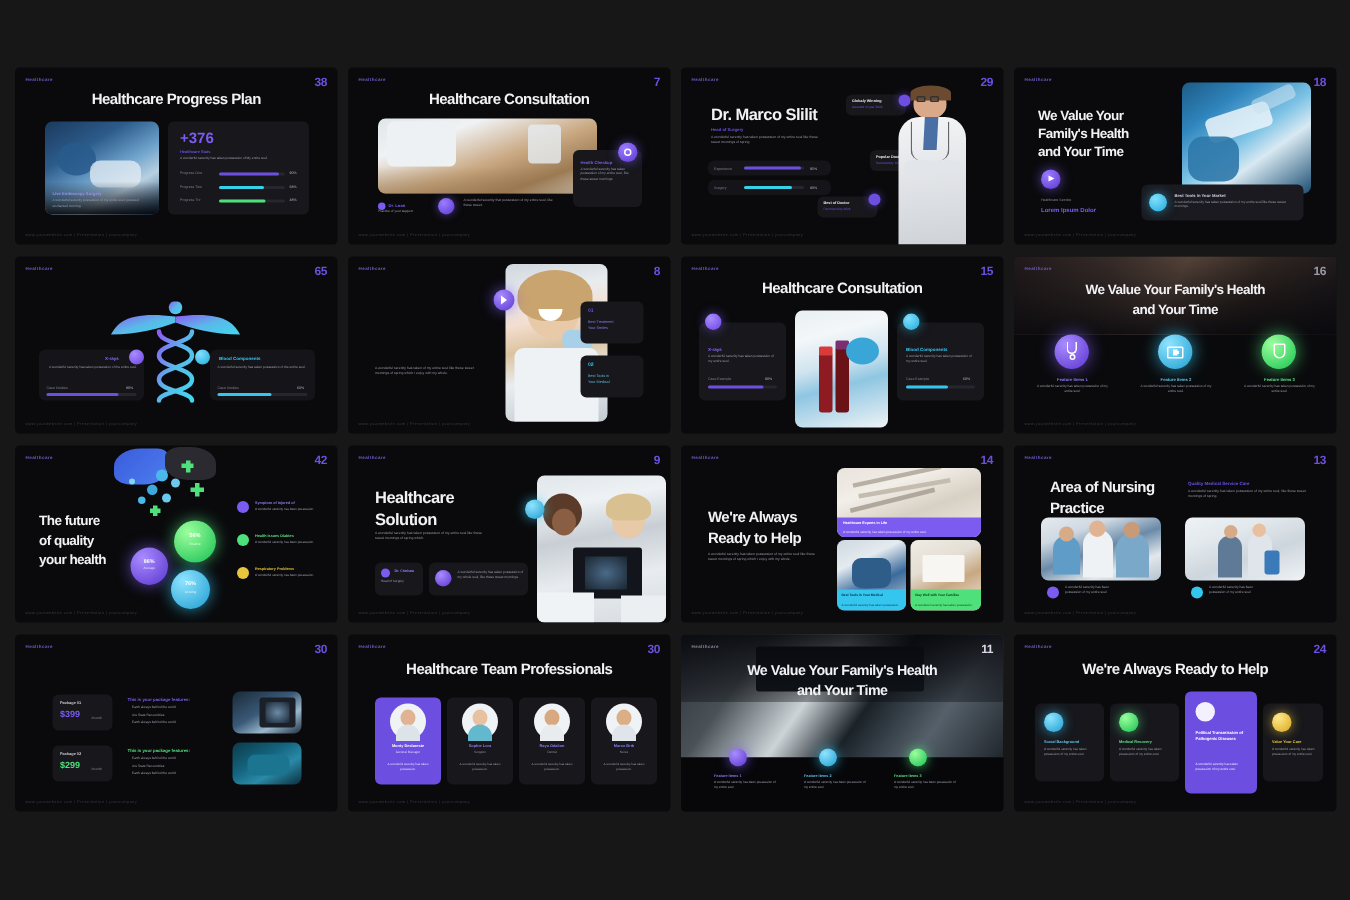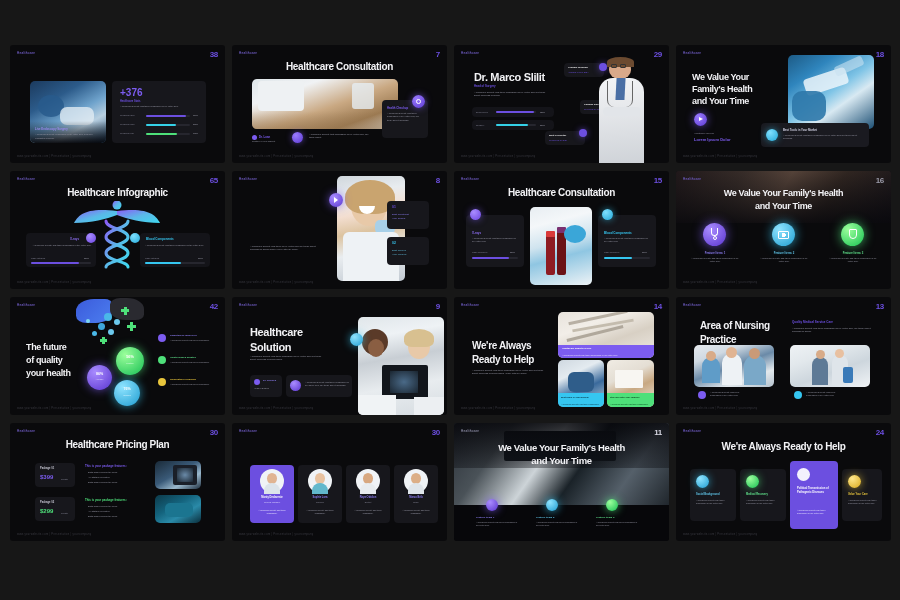--- a/index.html
+++ b/index.html
@@ -29,20 +29,21 @@
   svg { display:block; }
 </style>
 </head>
 <body>
 
 <div class="grid">
 
   <div class="slide">
     <div class="tag">Healthcare</div>
     <div class="num">38</div>
+    <div class="title ctr" style="top:16px;font-size:10px">Healthcare Progress Plan</div>
 
     <div class="img" style="left:20px;top:36px;width:76px;height:62px;background:
          linear-gradient(150deg,#1b3a5e 0%,#2c5b8a 30%,#6fa3cc 55%,#b8cfe0 72%,#2d5478 100%);">
       <div style="position:absolute;left:8px;top:14px;width:26px;height:22px;border-radius:50%;background:rgba(40,90,140,.85)"></div>
       <div style="position:absolute;left:30px;top:26px;width:34px;height:18px;border-radius:7px;background:rgba(225,235,242,.8)"></div>
       <div style="position:absolute;left:0;bottom:0;width:100%;height:22px;background:linear-gradient(transparent,rgba(4,4,8,.93))"></div>
       <div style="position:absolute;left:5px;bottom:12px;font-size:2.8px;color:#9b8cf0;font-weight:700">Live Endoscopy Surgery</div>
       <div class="sub" style="position:absolute;left:5px;bottom:3px;width:62px;font-size:2.2px">A wonderful serenity possession of my entire soul, powered enchanted morning.</div>
     </div>
 
@@ -179,21 +180,20 @@
       <div class="dot" style="left:5px;top:6px;width:12px;height:12px;background:radial-gradient(circle at 35% 30%,#7fe0ff,#22a8d8);box-shadow:0 0 7px rgba(53,198,240,.6)"></div>
       <div style="position:absolute;left:22px;top:5px;font-size:2.8px;color:#cfcfe0;font-weight:700">Best Tools in Your Market</div>
       <div class="sub" style="position:absolute;left:22px;top:11px;width:80px;font-size:2.2px">A wonderful serenity has taken possession of my entire soul like these sweet mornings.</div>
     </div>
     <div class="foot">www.yourwebsite.com  |  Presentation  |  yourcompany</div>
   </div>
 
   <div class="slide">
     <div class="tag">Healthcare</div>
     <div class="num">65</div>
-    <div class="title ctr" style="top:16px;font-size:10px">Healthcare Infographic</div>
 
     <svg width="90" height="76" viewBox="0 0 90 76" style="position:absolute;left:62px;top:30px">
       <defs>
         <linearGradient id="cadg" x1="0" y1="0" x2="1" y2="1">
           <stop offset="0%" stop-color="#8b5cf6"></stop>
             <stop offset="50%" stop-color="#5ab9e8"></stop>
             <stop offset="100%" stop-color="#3fd8f0"></stop>
         </linearGradient>
       </defs>
       <path d="M45 4 L45 72" stroke="url(#cadg)" stroke-width="4" fill="none" stroke-linecap="round"></path>
@@ -484,21 +484,20 @@
       <div class="dot" style="left:118px;top:94px;width:8px;height:8px;background:#35c6f0"></div>
       <div class="sub" style="position:absolute;left:130px;top:94px;width:58px;font-size:2.2px;white-space:pre-line">A wonderful serenity has been
 possession of my entire soul.</div>
     </div>
     <div class="foot">www.yourwebsite.com  |  Presentation  |  yourcompany</div>
   </div>
 
   <div class="slide">
     <div class="tag">Healthcare</div>
     <div class="num">30</div>
-    <div class="title ctr" style="top:16px;font-size:10px">Healthcare Pricing Plan</div>
 
     <div>
       <div class="card" style="left:25px;top:40px;width:40px;height:24px;">
         <div style="position:absolute;left:5px;top:4px;font-size:2.6px;color:#c8c8d4;font-weight:700">Package 01</div>
         <div style="position:absolute;left:5px;top:11px;font-size:6px;font-weight:800;color:#7c5cf0">$399</div>
         <div style="position:absolute;left:26px;top:15px;font-size:2.2px;color:#8a8a9a">/month</div>
       </div>
       <div style="position:absolute;left:75px;top:41px;font-size:2.9px;color:#7c5cf0;font-weight:700">This is your package features:</div>
       <div class="sub" style="position:absolute;left:78px;top:48px;font-size:2.2px">Earth always behind the world</div>
       <div class="sub" style="position:absolute;left:78px;top:53px;font-size:2.2px">Are Stats Recourcities</div>
@@ -522,20 +521,21 @@
       <div class="img" style="left:145px;top:72px;width:46px;height:28px;background:linear-gradient(150deg,#0d3a4a,#14647e 40%,#2a8aa8 65%,#0a2e3c);">
         <div style="position:absolute;left:10px;top:8px;width:28px;height:14px;border-radius:5px;background:#1b7590"></div>
       </div>
     </div>
     <div class="foot">www.yourwebsite.com  |  Presentation  |  yourcompany</div>
   </div>
 
   <div class="slide">
     <div class="tag">Healthcare</div>
     <div class="num">30</div>
+    <div class="title ctr" style="top:18px;font-size:10px">Healthcare Team Professionals</div>
 
     <div class="card" style="left:18px;top:42px;width:44px;height:58px;background:#6c4fe0">
       <div class="dot" style="left:10px;top:4px;width:24px;height:24px;background:#f0f3f6">
         <div style="position:absolute;left:7px;top:4px;width:10px;height:11px;border-radius:50%;background:#e0b492"></div>
         <div style="position:absolute;left:4px;top:14px;width:16px;height:11px;border-radius:8px 8px 0 0;background:#dce4ea"></div>
       </div>
       <div style="position:absolute;left:0;top:31px;width:100%;text-align:center;font-size:2.6px;color:#fff;font-weight:700">Monty Declareste</div>
       <div style="position:absolute;left:0;top:36px;width:100%;text-align:center;font-size:2.1px;color:#ded6ff">General Manager</div>
       <div style="position:absolute;left:5px;top:44px;width:34px;text-align:center;font-size:2px;color:#e4deff;line-height:1.5">A wonderful serenity has taken possession.</div>
     </div>

